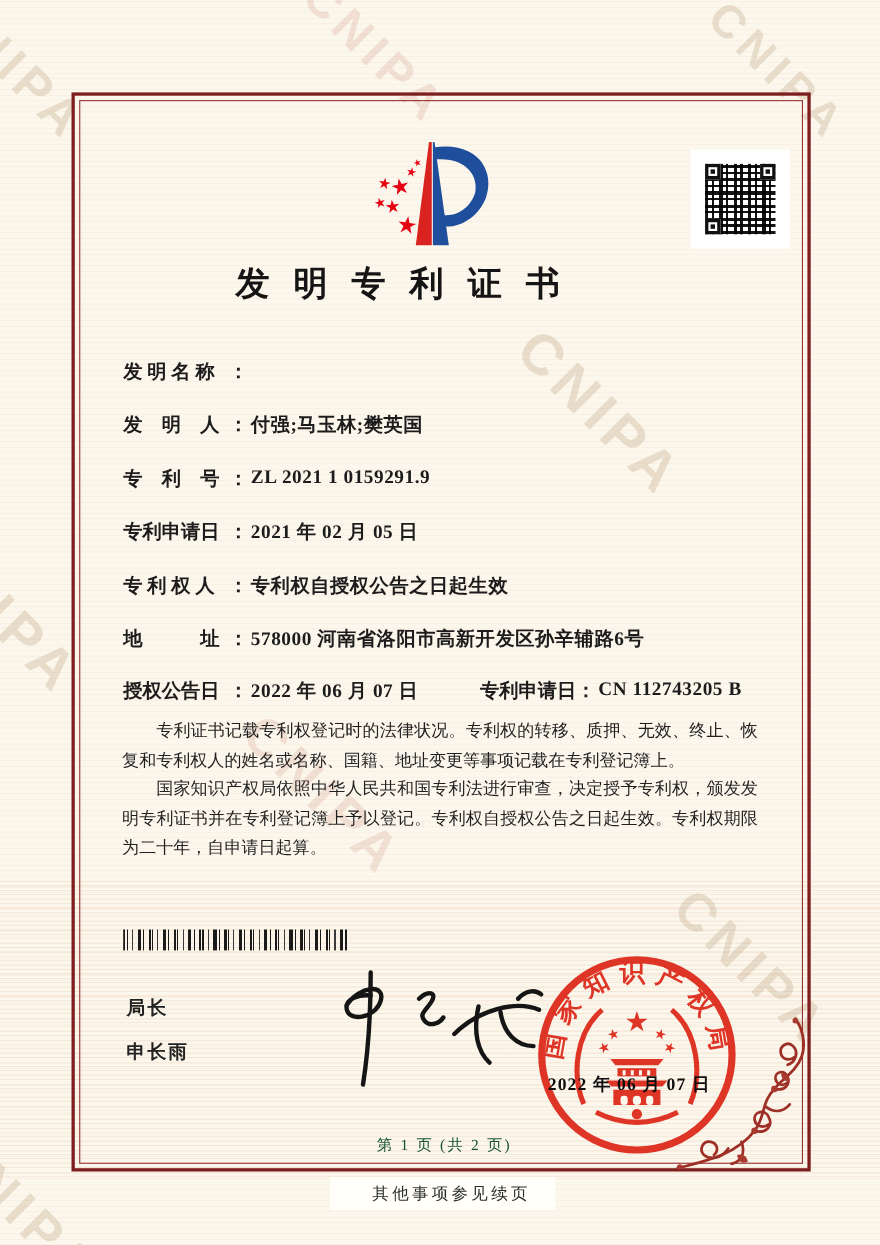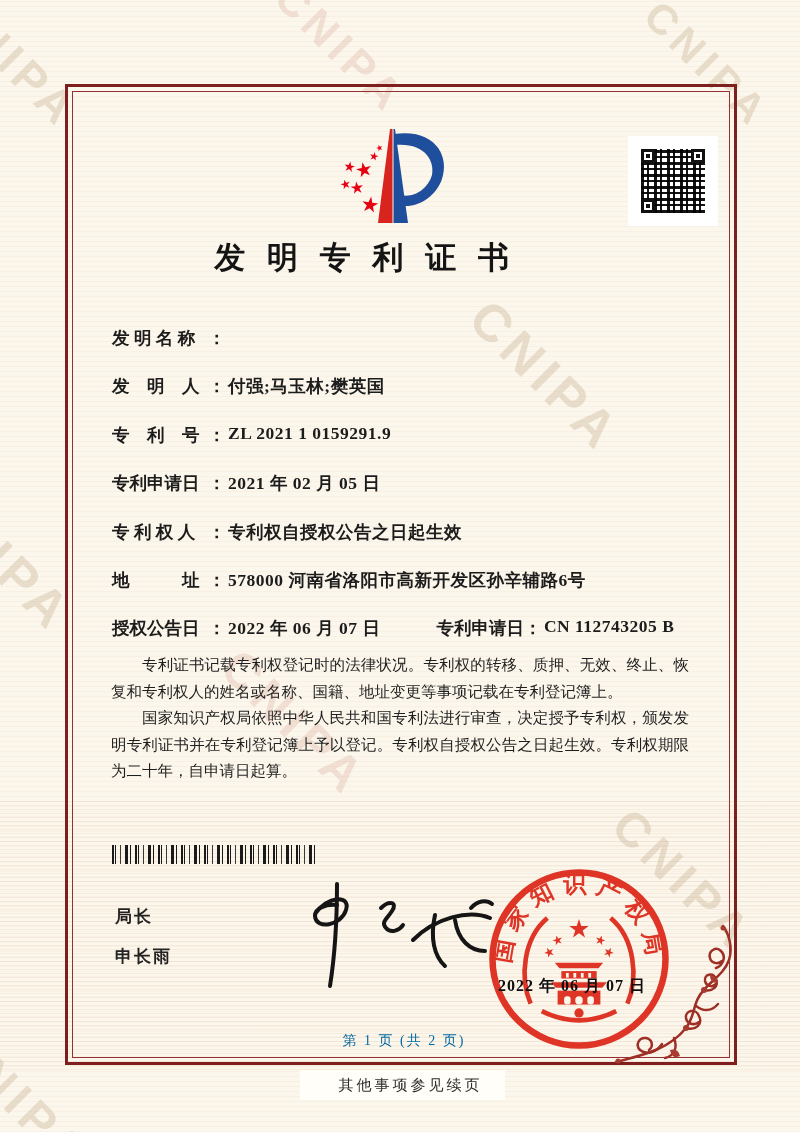--- a/index.html
+++ b/index.html
@@ -64,21 +64,21 @@
   .signer{position:absolute;left:115px;top:905px;z-index:2;
     font-family:"Liberation Sans","DejaVu Sans",sans-serif;font-size:17px;font-weight:700;color:#222;}
   .signer div{margin-bottom:17px;letter-spacing:2px;}
   .signature{position:absolute;left:285px;top:878px;z-index:2;}
 
   .seal{position:absolute;left:486px;top:866px;z-index:3;opacity:0.95;}
   .seal-date{position:absolute;left:498px;top:976px;width:170px;z-index:4;
     font-size:16px;font-weight:600;color:#0e0e0e;letter-spacing:1px;white-space:nowrap;}
 
   .footer-page{position:absolute;left:65px;top:1032px;width:678px;z-index:2;text-align:center;
-    font-size:14px;color:#0369a1;letter-spacing:2px;}
+    font-size:14px;color:#14532d;letter-spacing:2px;}
 
   .note-box{position:absolute;left:300px;top:1070px;width:205px;height:30px;z-index:2;background:#fffef8;
     display:flex;align-items:center;justify-content:center;}
   .note-box span{font-size:15px;color:#2b2b2b;letter-spacing:3px;font-weight:500;margin-left:16px;}
 </style>
 </head>
 <body>
 
 <div class="page">
 

